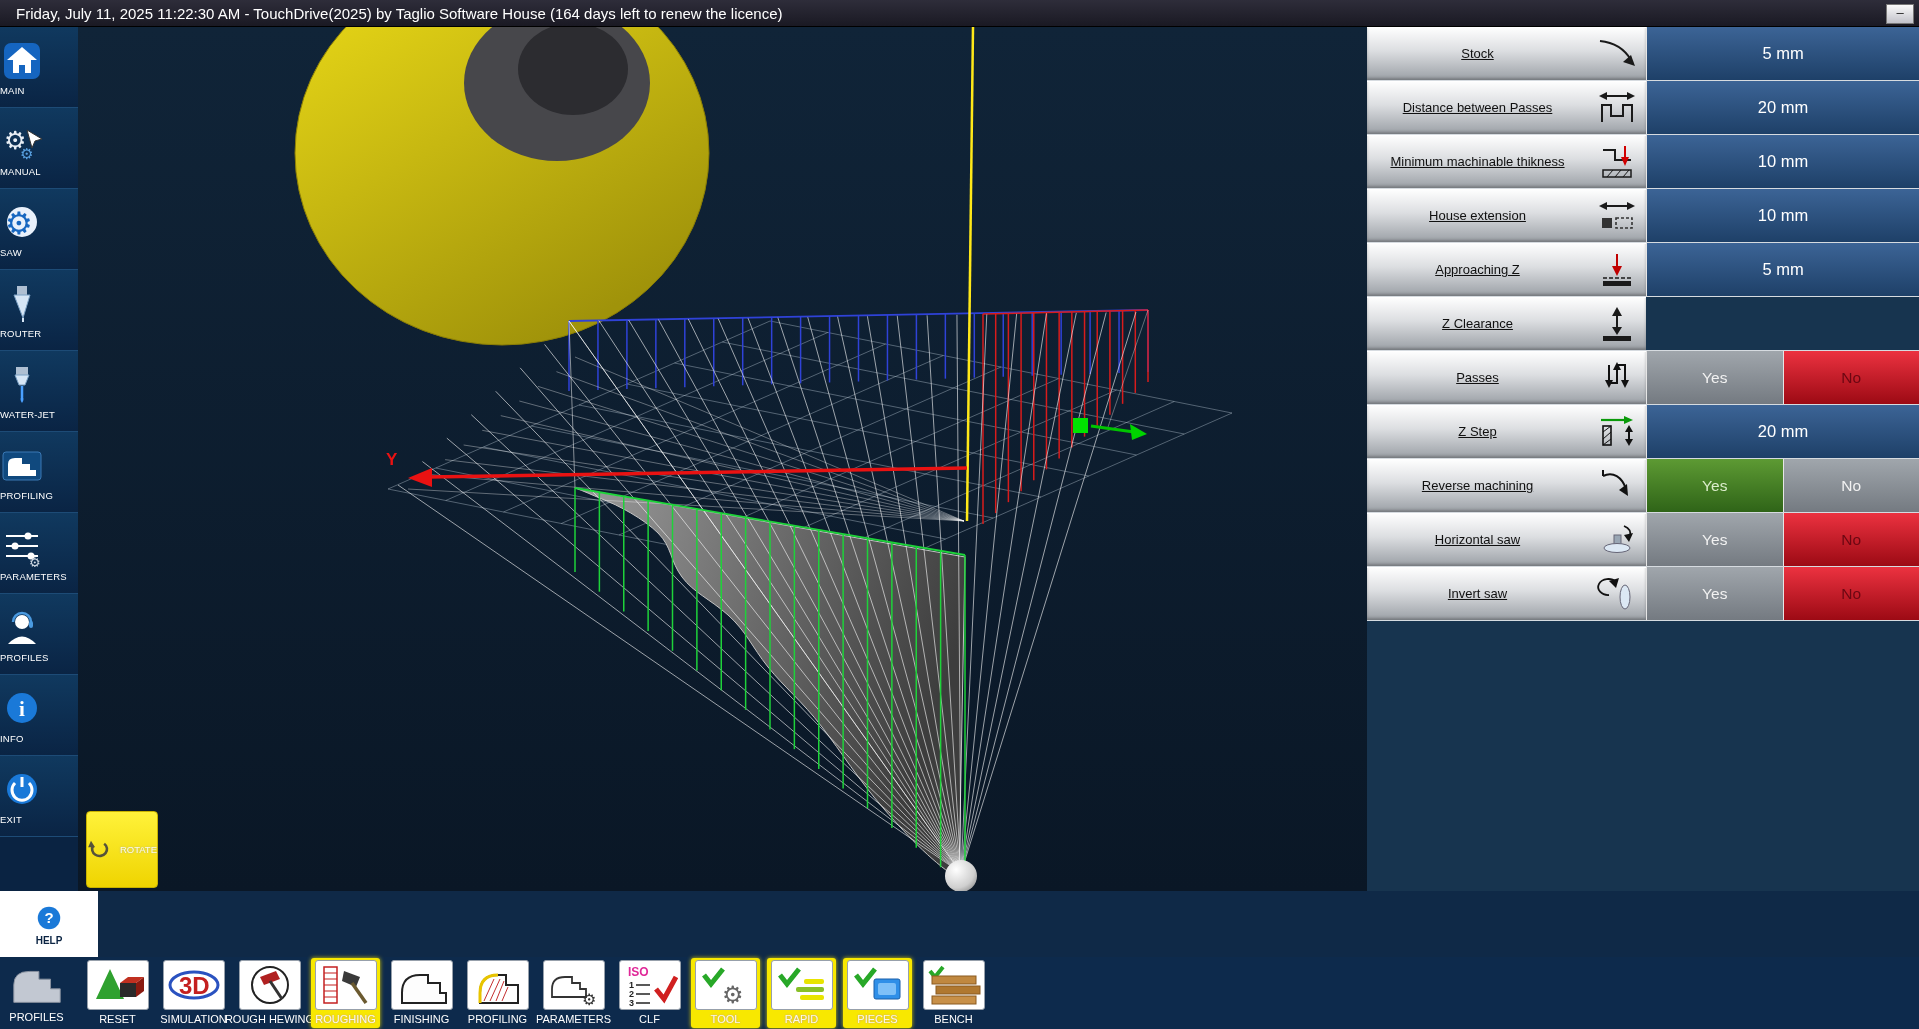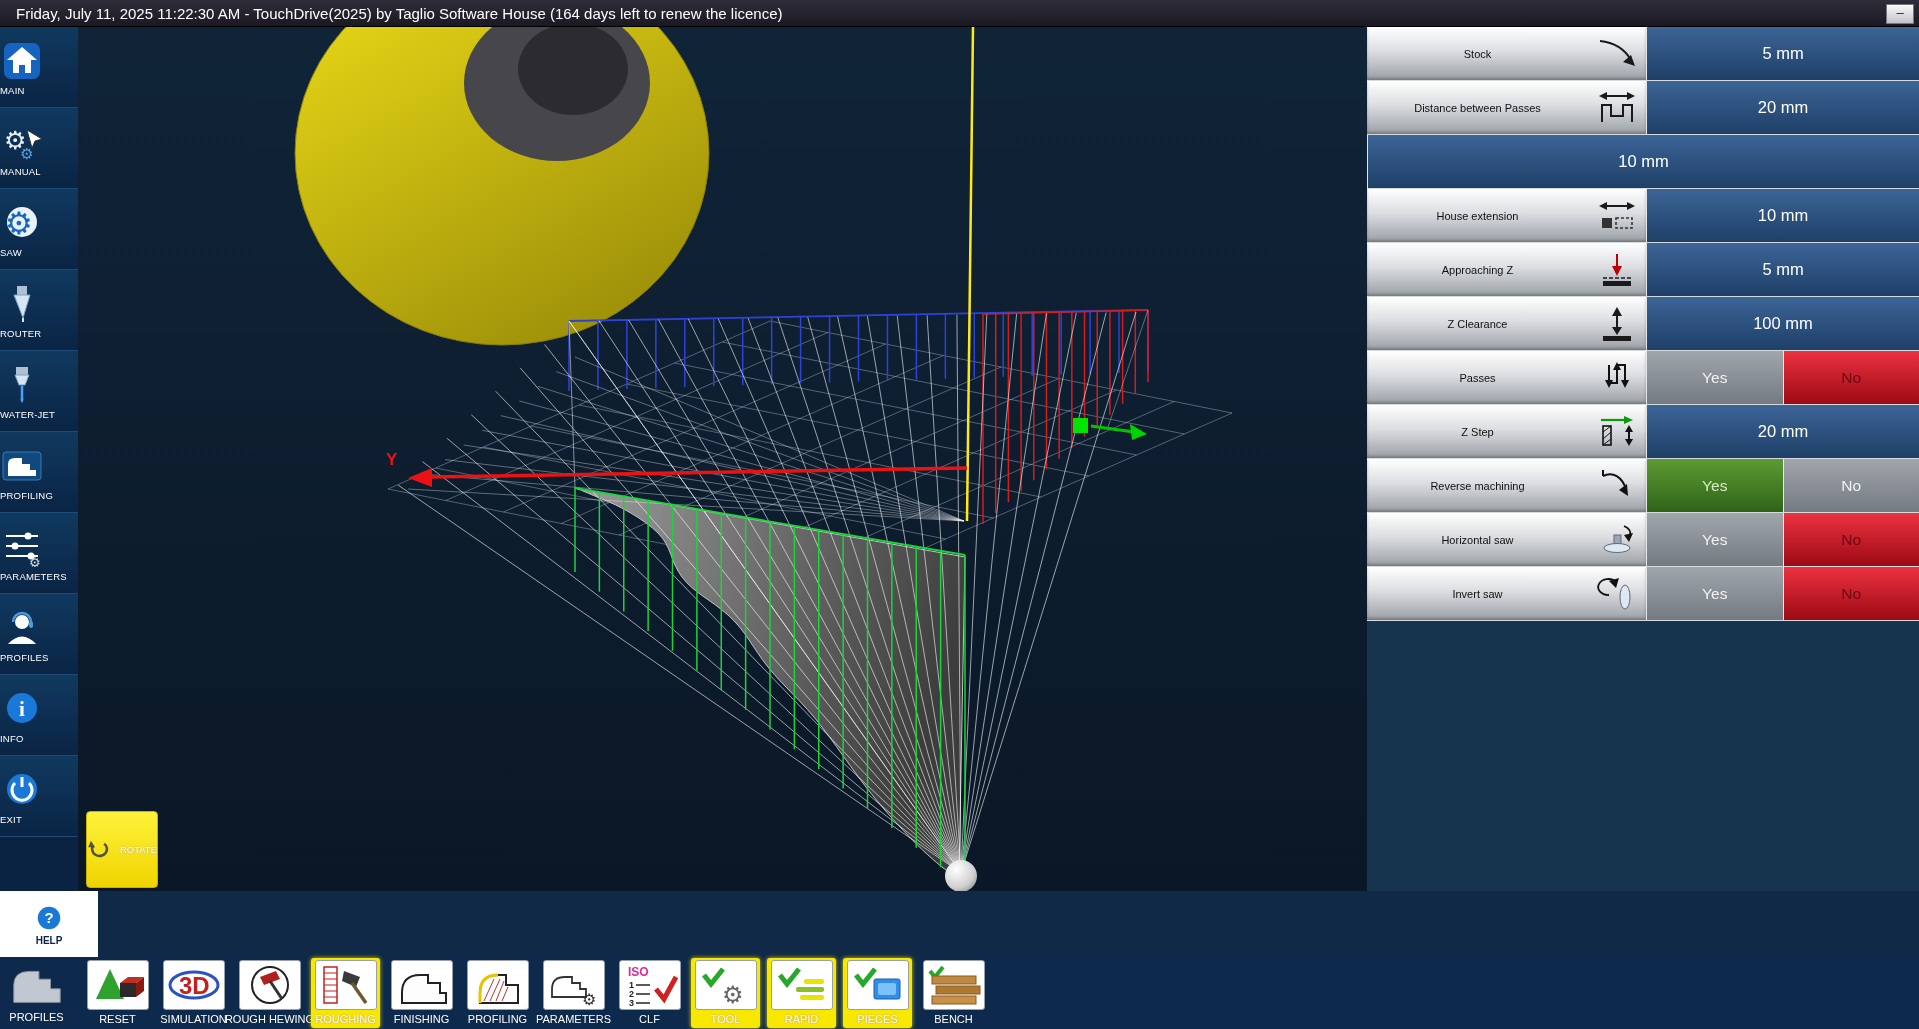--- a/index.html
+++ b/index.html
@@ -38,21 +38,21 @@
     display:flex;flex-direction:row;align-items:center;justify-content:center;gap:10px;cursor:pointer;
   }
   .rotate-label{font-size:9.5px;color:#fdfbe8;text-shadow:0 0 2px #aa9;}
   
   #param-panel{position:absolute;left:1367px;top:27px;width:552px;height:864px;background:#17344f;}
   .p-row{display:flex;height:54px;border-bottom:1px solid #d6dbe0;box-sizing:border-box;}
   .p-left{width:279px;display:flex;align-items:stretch;
     background:linear-gradient(#ffffff 0%,#dcdee1 45%,#9ba0a6 100%);
     box-shadow:inset 0 1px 0 #fff, inset 0 -2px 3px rgba(0,0,0,.25);}
   .p-label{flex:1;display:flex;align-items:center;justify-content:center;
-    font-size:11px;color:#101010;text-align:center;padding:0 4px;}
+    font-size:13px;color:#101010;text-align:center;padding:0 4px;text-decoration:underline;}
   .p-icon{width:58px;display:flex;align-items:center;justify-content:center;}
   .p-value{flex:1;display:flex;align-items:center;justify-content:center;
     background:linear-gradient(#3c6496,#1e4068);color:#fff;font-size:16.5px;
     border-left:1px solid #e6e6e6;cursor:pointer;}
   .p-toggle{flex:1;display:flex;}
   .t-cell{width:50%;display:flex;align-items:center;justify-content:center;
     font-size:15.5px;border-left:1px solid #e6e6e6;box-sizing:border-box;cursor:pointer;}
   .t-unsel{background:linear-gradient(#a0a6ac,#747a81);color:#f2f2f2;}
   .t-sel-no{background:linear-gradient(#ec3240,#9c0a14);color:#6b0712;}
   .t-sel-yes{background:linear-gradient(#5d9a33,#2f6418);color:#dcedcc;}
@@ -390,20 +390,34 @@
             <polygon points="4,7 12,3 12,11" fill="#1a1a1a"></polygon>
             <polygon points="40,7 32,3 32,11" fill="#1a1a1a"></polygon>
             <path d="M7 33 V16 h9 v11 h12 V16 h9 v17" fill="none" stroke="#1a1a1a" stroke-width="2"></path>
           </svg>
       </div>
     </div>
     <div class="p-value">20 mm</div>
   </div>
 
   <div class="p-row">
+    <div class="p-left">
+      <div class="p-label">Minimum machinable thikness</div>
+      <div class="p-icon">
+        <svg class="ricon" width="44" height="38" viewBox="0 0 44 38">
+            <path d="M8 7 h12 v10 h16" fill="none" stroke="#1a1a1a" stroke-width="2"></path>
+            <line x1="30" y1="3" x2="30" y2="17" stroke="#d00000" stroke-width="2"></line>
+            <polygon points="30,23 26,14 34,14" fill="#d00000"></polygon>
+            <rect x="8" y="27" width="28" height="7" fill="none" stroke="#1a1a1a" stroke-width="1.5"></rect>
+            <line x1="12" y1="34" x2="18" y2="27" stroke="#1a1a1a"></line>
+            <line x1="20" y1="34" x2="26" y2="27" stroke="#1a1a1a"></line>
+            <line x1="28" y1="34" x2="34" y2="27" stroke="#1a1a1a"></line>
+          </svg>
+      </div>
+    </div>
     <div class="p-value">10 mm</div>
   </div>
 
   <div class="p-row">
     <div class="p-left">
       <div class="p-label">House extension</div>
       <div class="p-icon">
         <svg class="ricon" width="44" height="38" viewBox="0 0 44 38">
             <line x1="10" y1="9" x2="34" y2="9" stroke="#1a1a1a" stroke-width="2"></line>
             <polygon points="4,9 12,5 12,13" fill="#1a1a1a"></polygon>
@@ -436,21 +450,20 @@
       <div class="p-label">Z Clearance</div>
       <div class="p-icon">
         <svg class="ricon" width="44" height="38" viewBox="0 0 44 38">
             <line x1="22" y1="8" x2="22" y2="26" stroke="#1a1a1a" stroke-width="2"></line>
             <polygon points="22,2 17,11 27,11" fill="#1a1a1a"></polygon>
             <polygon points="22,30 17,22 27,22" fill="#1a1a1a"></polygon>
             <rect x="8" y="31" width="28" height="5" fill="#1a1a1a"></rect>
           </svg>
       </div>
     </div>
-    <div class="p-value">100 mm</div>
   </div>
 
   <div class="p-row">
     <div class="p-left">
       <div class="p-label">Passes</div>
       <div class="p-icon">
         <svg class="ricon" width="44" height="38" viewBox="0 0 44 38">
             <path d="M14 6 V24 H22 V6 H30 V24" fill="none" stroke="#111" stroke-width="2"></path>
             <polygon points="14,29 10,21 18,21" fill="#111"></polygon>
             <polygon points="22,3 18,11 26,11" fill="#111"></polygon>

